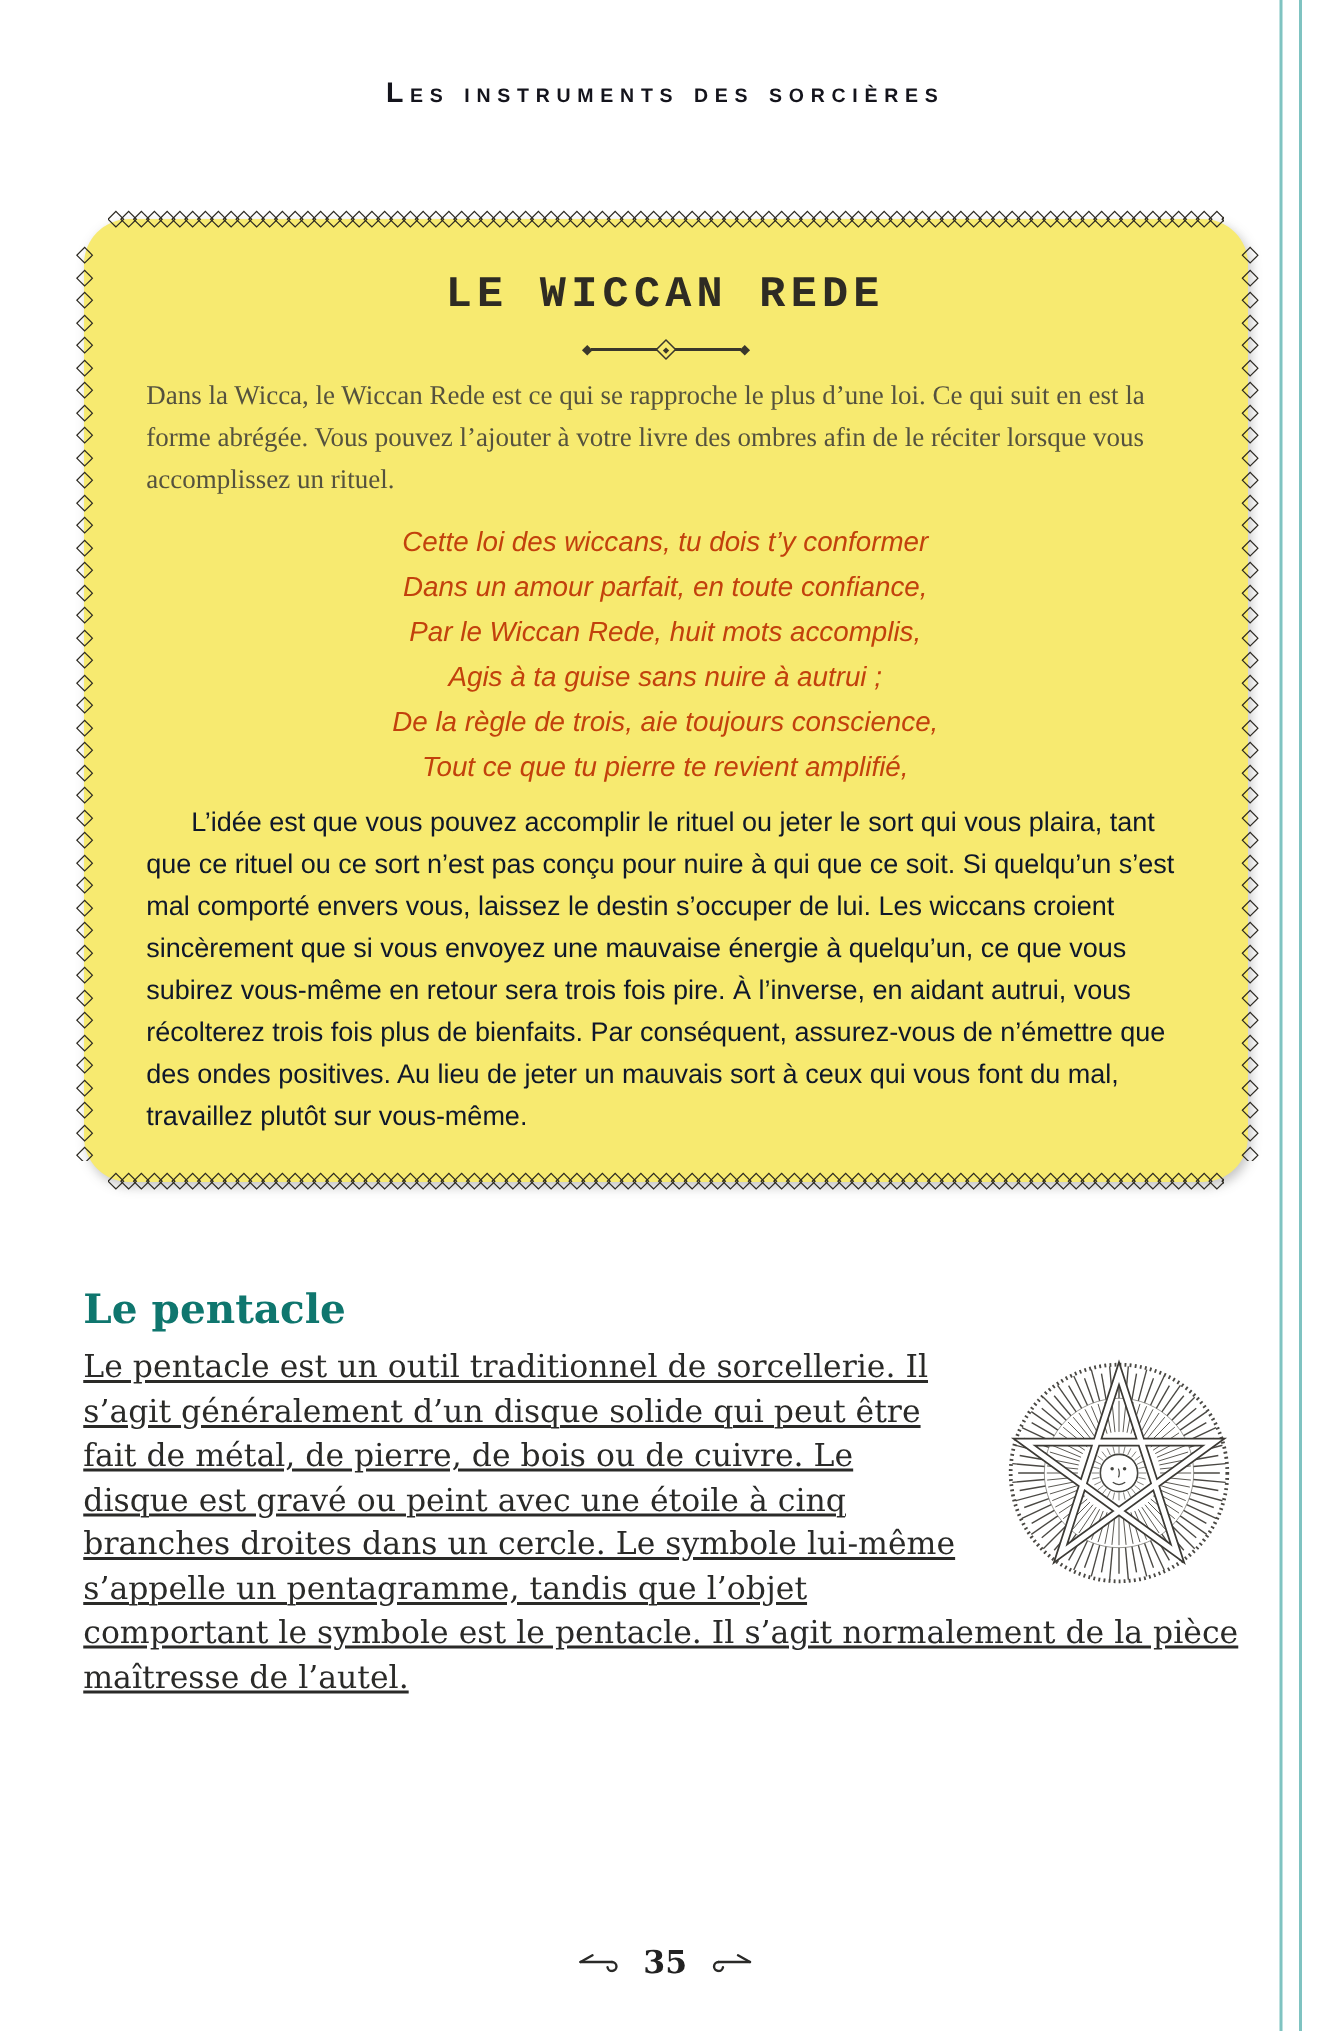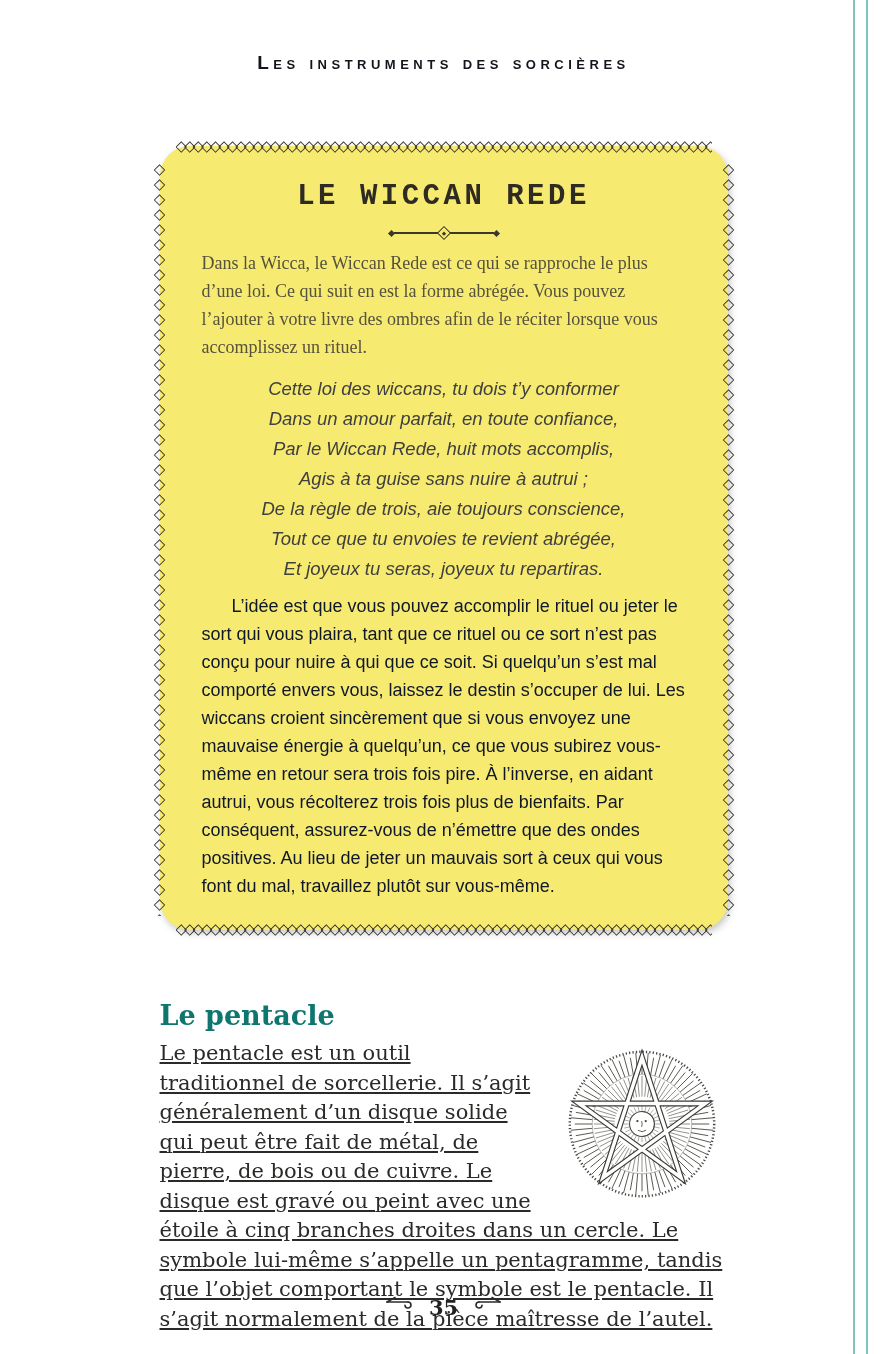--- a/index.html
+++ b/index.html
@@ -5,21 +5,21 @@
   html,body{margin:0;padding:0;}
   body{
     width:887px;height:1354px;position:relative;background:#ffffff;
     font-family:"Liberation Sans", sans-serif;overflow:hidden;
   }
   
   .edge-line{position:absolute;top:0;bottom:0;width:2.5px;background:#7fc3c1;}
   .edge-line.outer{right:19px;}
   .edge-line.inner{right:32px;}
 
-  .content{width:568px;margin:12px auto;position:relative;}
+  .content{width:776px;margin:12px auto;position:relative;}
 
   
   .running-header{
     margin-top:52px;text-align:center;
     font-family:"Liberation Sans", sans-serif;
     font-variant:small-caps;font-weight:600;
     font-size:19px;letter-spacing:4.5px;color:#14141c;
   }
 
   
@@ -51,21 +51,21 @@
     width:8px;height:8px;border:1.6px solid #3a372c;transform:rotate(45deg);
     margin:0 1px;display:flex;align-items:center;justify-content:center;
   }
   .dv-center i{display:block;width:3px;height:3px;background:#3a372c;}
 
   .rede-intro{
     margin:10px 0 0;font-size:18px;line-height:28px;color:#55523e;text-align:left;font-family:Liberation Serif, serif;
   }
   .poem{margin:13px 0 8px;}
   .poem-line{
-    font-style:italic;text-align:center;font-size:18.5px;line-height:30px;color:#404040;
+    font-style:italic;text-align:center;font-size:18.5px;line-height:30px;color:#c2410c;
   }
   .rede-outro{
     margin:8px 0 0;font-size:18px;line-height:28px;color:#0f172a;
     text-indent:30px;text-align:left;
   }
 
   
   .section-heading{
     margin:70px 0 8px;font-family:"DejaVu Serif", serif;font-weight:bold;
     font-size:27px;color:#0f766e;
@@ -75,21 +75,21 @@
     color:#2a2a28;text-align:left;margin:0;text-decoration:underline;
   }
   .pentacle-figure{
     float:right;width:172px;height:166px;margin:2px 0 4px 14px;
   }
   .pentacle-figure svg{width:100%;height:100%;}
 
   
   .footer{
     position:absolute;left:0;right:0;bottom:34px;
-    display:flex;align-items:flex-start;justify-content:center;gap:12px;
+    display:flex;align-items:center;justify-content:center;gap:12px;
   }
   .page-number{
     font-family:"DejaVu Serif", serif;font-weight:bold;font-size:21px;color:#222;
   }
   .footer-ornament{width:34px;height:14px;}
 </style>
 </head>
 <body>
 
 <div class="edge-line inner"></div>
@@ -118,22 +118,21 @@
     </div>
 
     <p class="rede-intro">Dans la Wicca, le Wiccan Rede est ce qui se rapproche le plus d’une loi. Ce qui suit en est la forme abrégée. Vous pouvez l’ajouter à votre livre des ombres afin de le réciter lorsque vous accomplissez un rituel.</p>
 
     <div class="poem">
       <div class="poem-line">Cette loi des wiccans, tu dois t’y conformer</div>
       <div class="poem-line">Dans un amour parfait, en toute confiance,</div>
       <div class="poem-line">Par le Wiccan Rede, huit mots accomplis,</div>
       <div class="poem-line">Agis à ta guise sans nuire à autrui ;</div>
       <div class="poem-line">De la règle de trois, aie toujours conscience,</div>
-      <div class="poem-line">Tout ce que tu envoies te revient abrégée,</div>
-      <div class="poem-line">Et joyeux tu seras, joyeux tu repartiras.</div>
+      <div class="poem-line">Tout ce que tu pierre te revient amplifié,</div>
     </div>
 
     <p class="rede-outro">L’idée est que vous pouvez accomplir le rituel ou jeter le sort qui vous plaira, tant que ce rituel ou ce sort n’est pas conçu pour nuire à qui que ce soit. Si quelqu’un s’est mal comporté envers vous, laissez le destin s’occuper de lui. Les wiccans croient sincèrement que si vous envoyez une mauvaise énergie à quelqu’un, ce que vous subirez vous-même en retour sera trois fois pire. À l’inverse, en aidant autrui, vous récolterez trois fois plus de bienfaits. Par conséquent, assurez-vous de n’émettre que des ondes positives. Au lieu de jeter un mauvais sort à ceux qui vous font du mal, travaillez plutôt sur vous-même.</p>
   </div>
 
   <h2 class="section-heading">Le pentacle</h2>
 
   <div>
     <div class="pentacle-figure">
       <svg viewBox="0 0 200 200" xmlns="http://www.w3.org/2000/svg">

